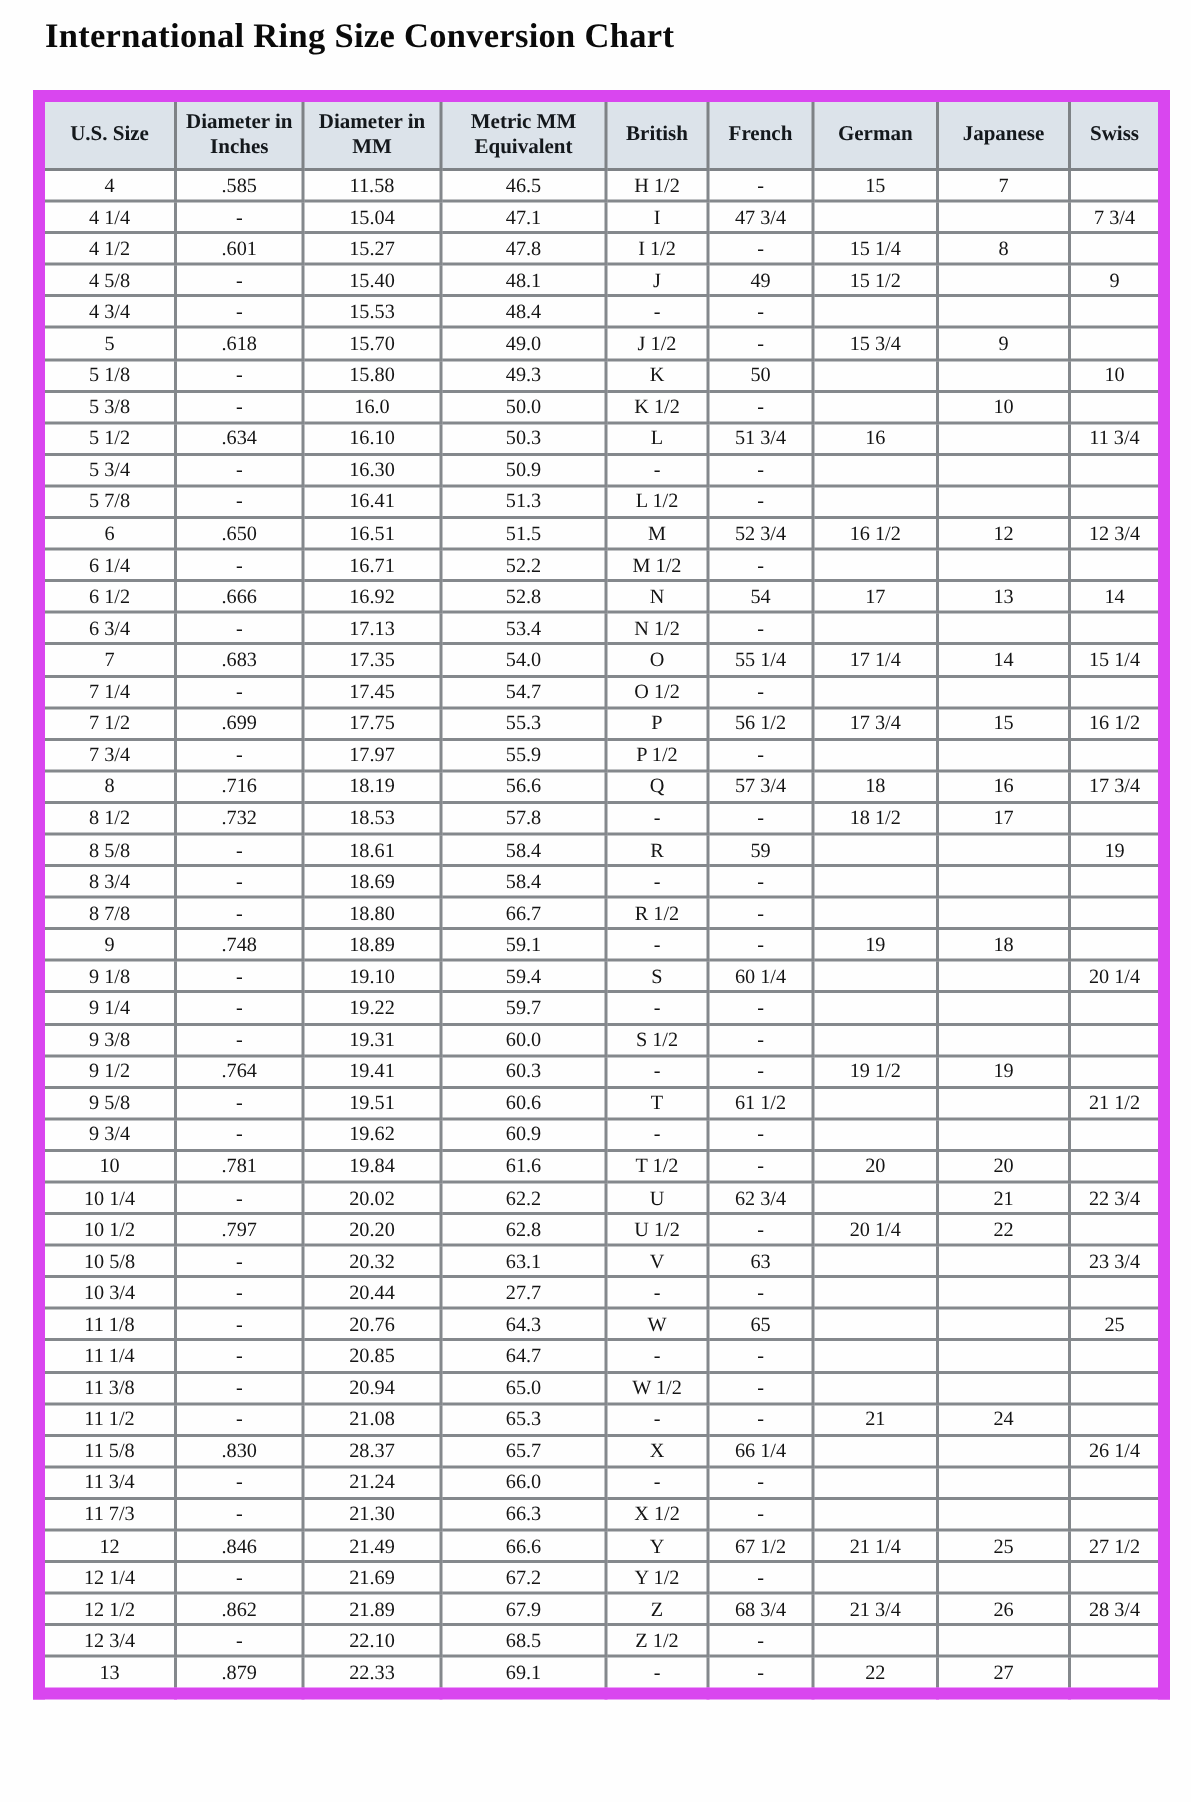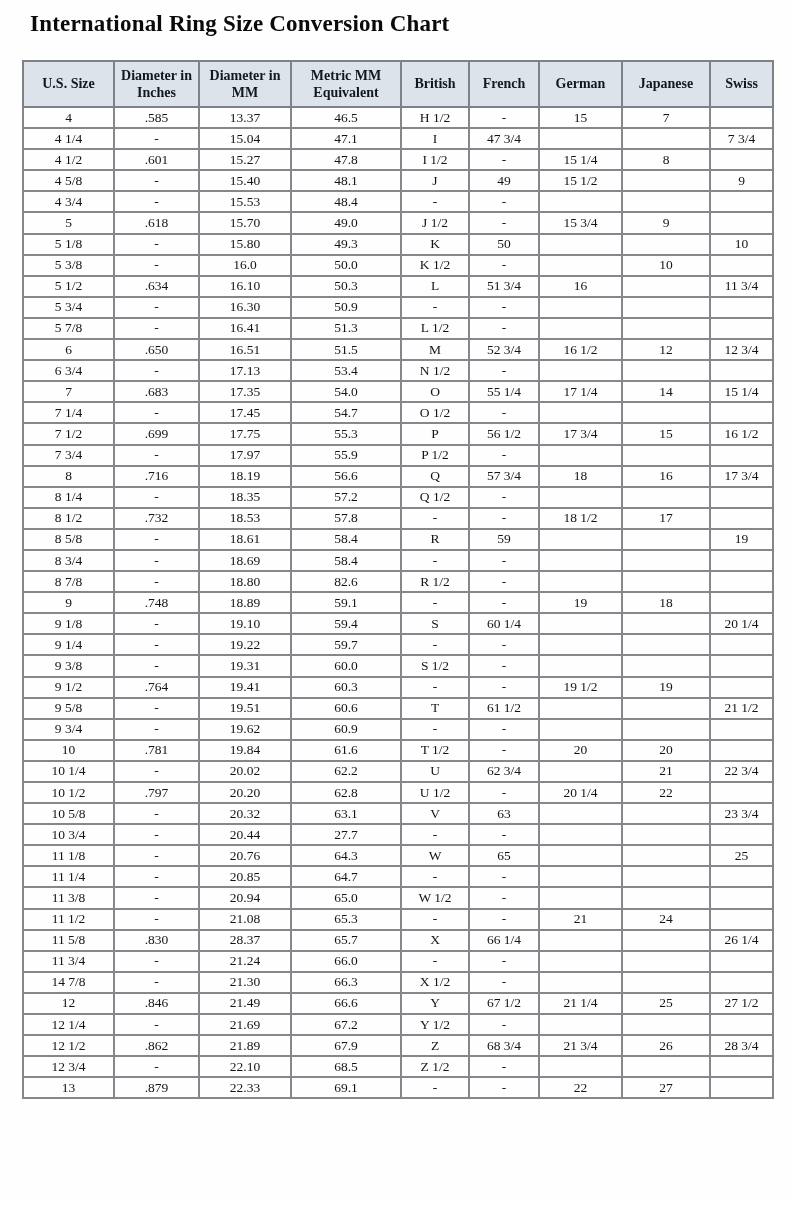--- a/index.html
+++ b/index.html
@@ -24,21 +24,21 @@
     color: #0a0a0a;
     margin: 0;
     padding: 11px 0 0 30px;
     letter-spacing: 0.2px;
   }
   table.ring-table {
     margin: 23px 0 0 22px;
     width: 750px;
     table-layout: fixed;
     border-collapse: collapse;
-    border: 2px solid #d946ef;
+    border: 8px solid #d946ef;
     background: #ffffff;
   }
   table.ring-table th {
     background: #dce3ea;
     border: 2px solid #7e8286;
     font-size: 14px;
     font-weight: bold;
     text-align: center;
     vertical-align: middle;
     height: 42px;
@@ -87,21 +87,21 @@
           <th>French</th>
           <th>German</th>
           <th>Japanese</th>
           <th>Swiss</th>
         </tr>
       </thead>
     <tbody>
         <tr>
           <td>4</td>
           <td>.585</td>
-          <td>13.37</td>
+          <td>11.58</td>
           <td>46.5</td>
           <td>H 1/2</td>
           <td>-</td>
           <td>15</td>
           <td>7</td>
           <td></td>
         </tr>
         <tr>
           <td>4 1/4</td>
           <td>-</td>
@@ -217,20 +217,42 @@
           <td>.650</td>
           <td>16.51</td>
           <td>51.5</td>
           <td>M</td>
           <td>52 3/4</td>
           <td>16 1/2</td>
           <td>12</td>
           <td>12 3/4</td>
         </tr>
         <tr>
+          <td>6 1/4</td>
+          <td>-</td>
+          <td>16.71</td>
+          <td>52.2</td>
+          <td>M 1/2</td>
+          <td>-</td>
+          <td></td>
+          <td></td>
+          <td></td>
+        </tr>
+        <tr>
+          <td>6 1/2</td>
+          <td>.666</td>
+          <td>16.92</td>
+          <td>52.8</td>
+          <td>N</td>
+          <td>54</td>
+          <td>17</td>
+          <td>13</td>
+          <td>14</td>
+        </tr>
+        <tr>
           <td>6 3/4</td>
           <td>-</td>
           <td>17.13</td>
           <td>53.4</td>
           <td>N 1/2</td>
           <td>-</td>
           <td></td>
           <td></td>
           <td></td>
         </tr>
@@ -283,31 +305,20 @@
           <td>.716</td>
           <td>18.19</td>
           <td>56.6</td>
           <td>Q</td>
           <td>57 3/4</td>
           <td>18</td>
           <td>16</td>
           <td>17 3/4</td>
         </tr>
         <tr>
-          <td>8 1/4</td>
-          <td>-</td>
-          <td>18.35</td>
-          <td>57.2</td>
-          <td>Q 1/2</td>
-          <td>-</td>
-          <td></td>
-          <td></td>
-          <td></td>
-        </tr>
-        <tr>
           <td>8 1/2</td>
           <td>.732</td>
           <td>18.53</td>
           <td>57.8</td>
           <td>-</td>
           <td>-</td>
           <td>18 1/2</td>
           <td>17</td>
           <td></td>
         </tr>
@@ -330,21 +341,21 @@
           <td>-</td>
           <td>-</td>
           <td></td>
           <td></td>
           <td></td>
         </tr>
         <tr>
           <td>8 7/8</td>
           <td>-</td>
           <td>18.80</td>
-          <td>82.6</td>
+          <td>66.7</td>
           <td>R 1/2</td>
           <td>-</td>
           <td></td>
           <td></td>
           <td></td>
         </tr>
         <tr>
           <td>9</td>
           <td>.748</td>
           <td>18.89</td>
@@ -536,21 +547,21 @@
           <td>-</td>
           <td>21.24</td>
           <td>66.0</td>
           <td>-</td>
           <td>-</td>
           <td></td>
           <td></td>
           <td></td>
         </tr>
         <tr>
-          <td>14 7/8</td>
+          <td>11 7/3</td>
           <td>-</td>
           <td>21.30</td>
           <td>66.3</td>
           <td>X 1/2</td>
           <td>-</td>
           <td></td>
           <td></td>
           <td></td>
         </tr>
         <tr>

